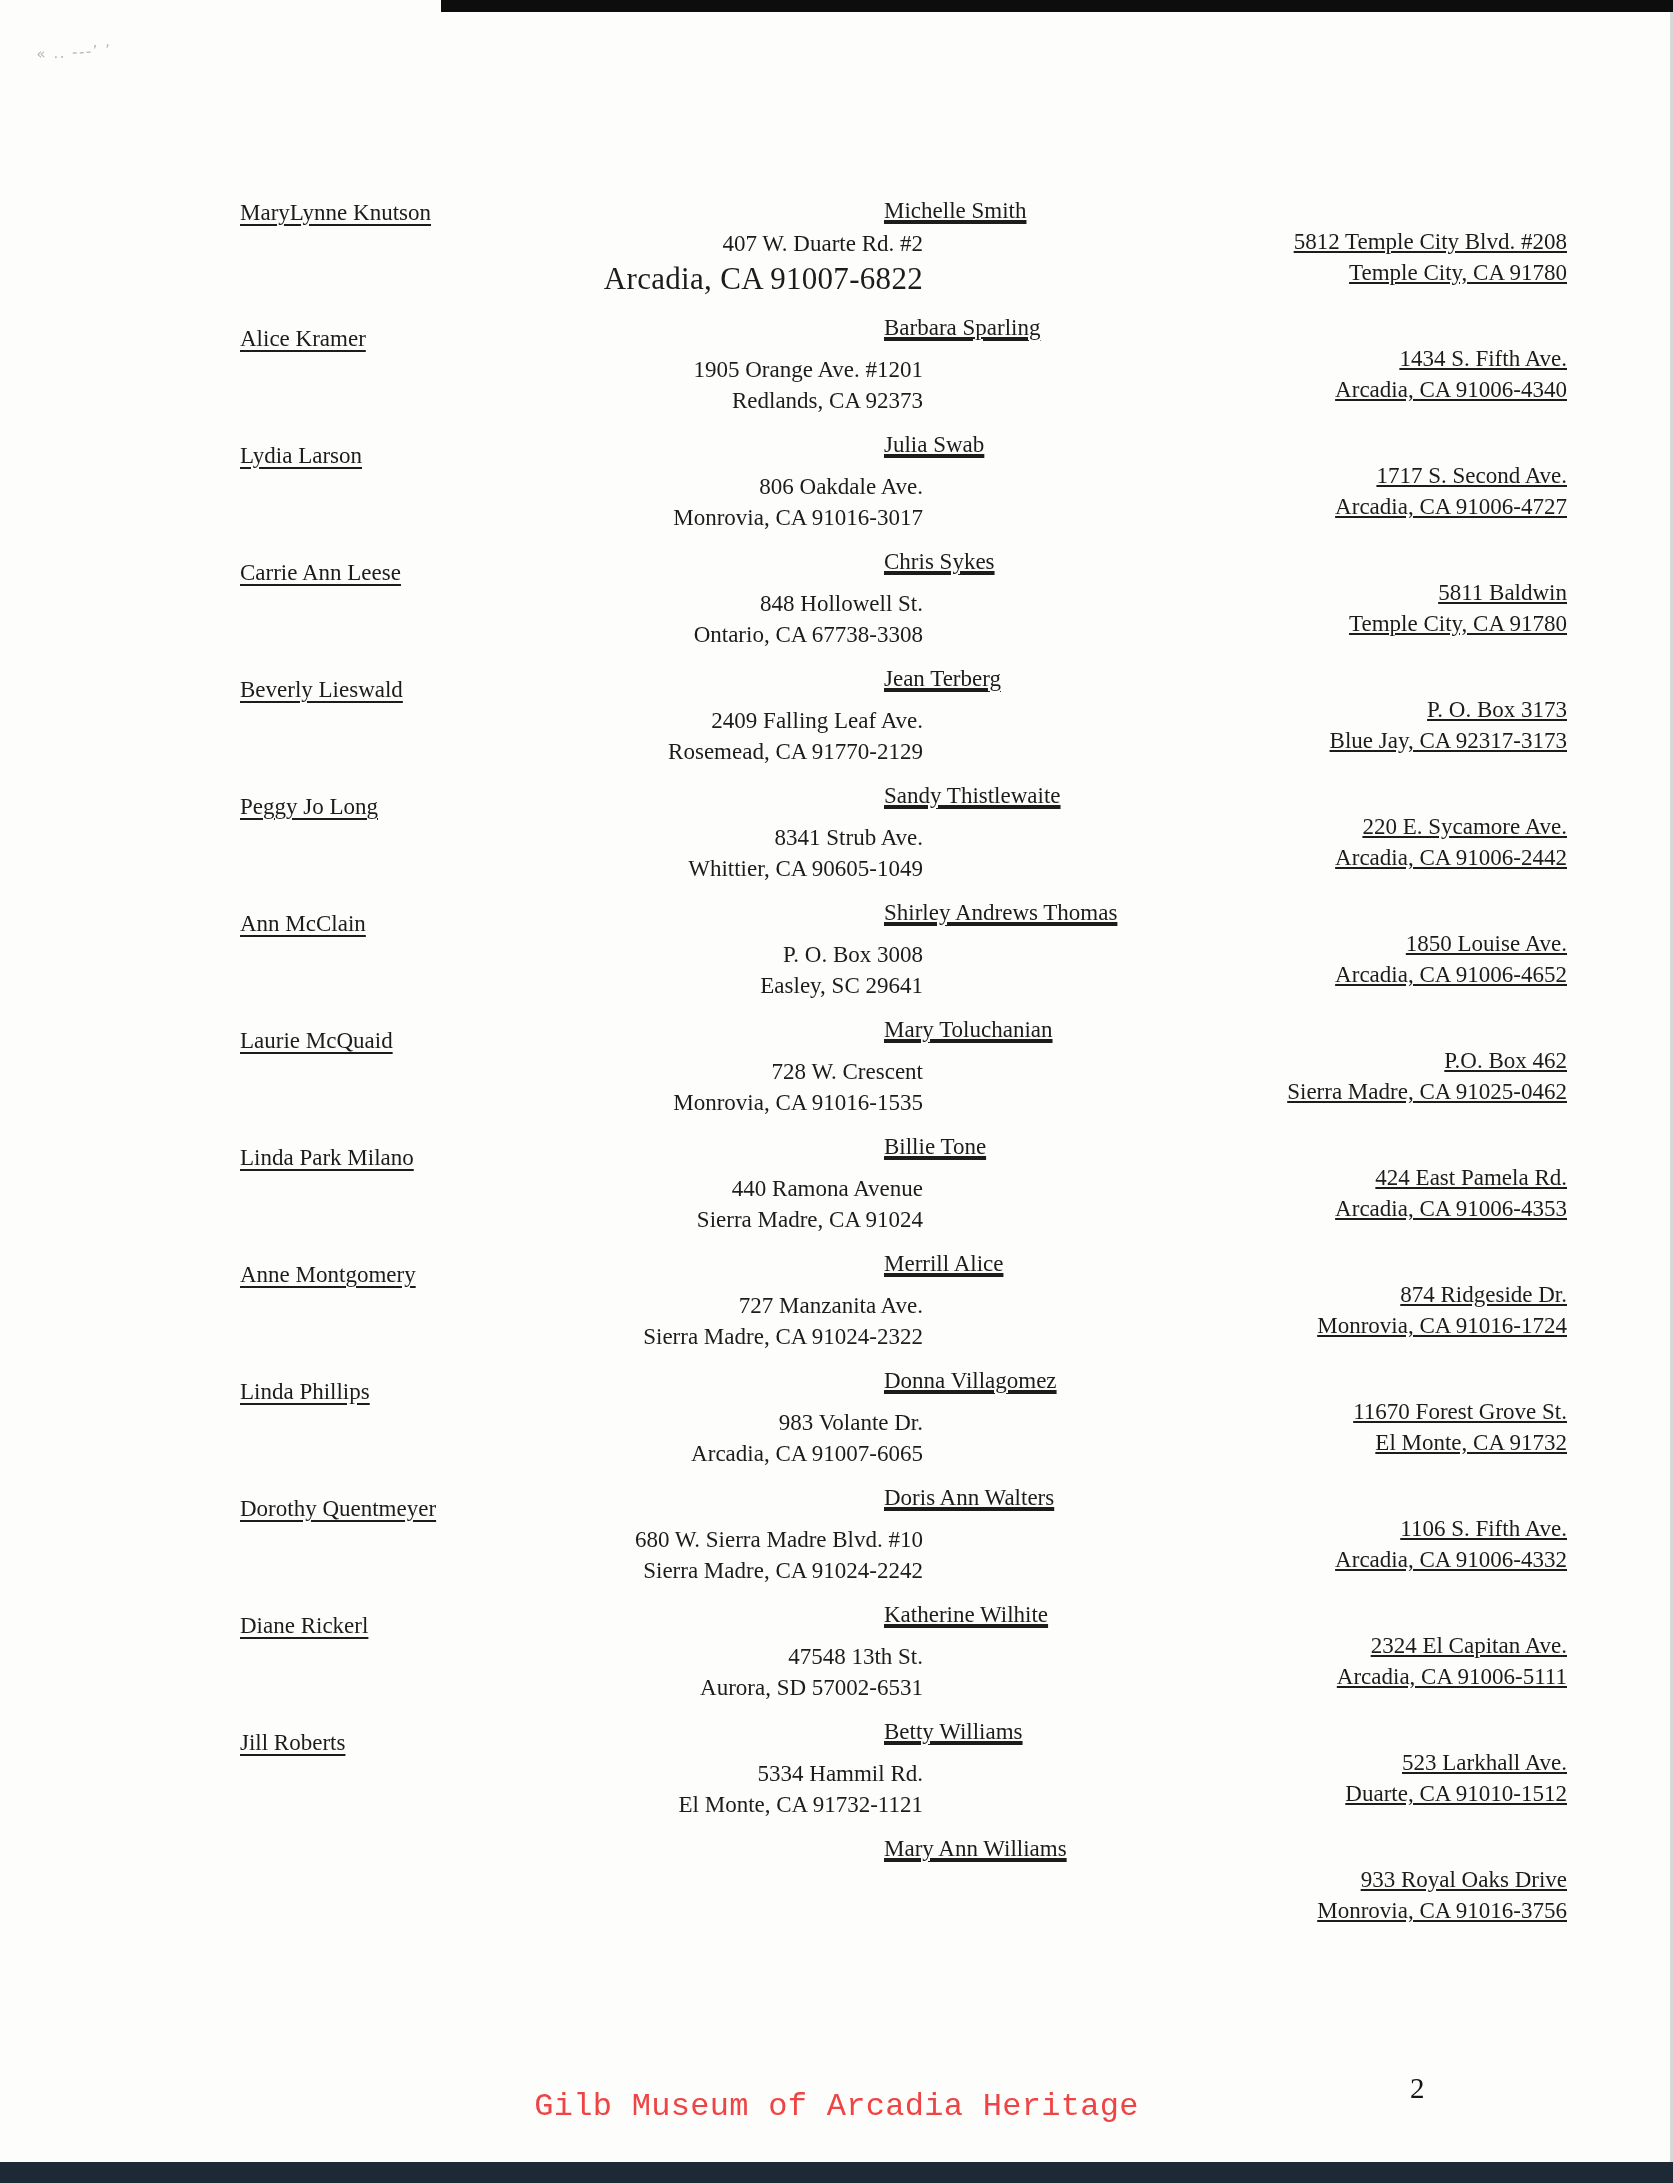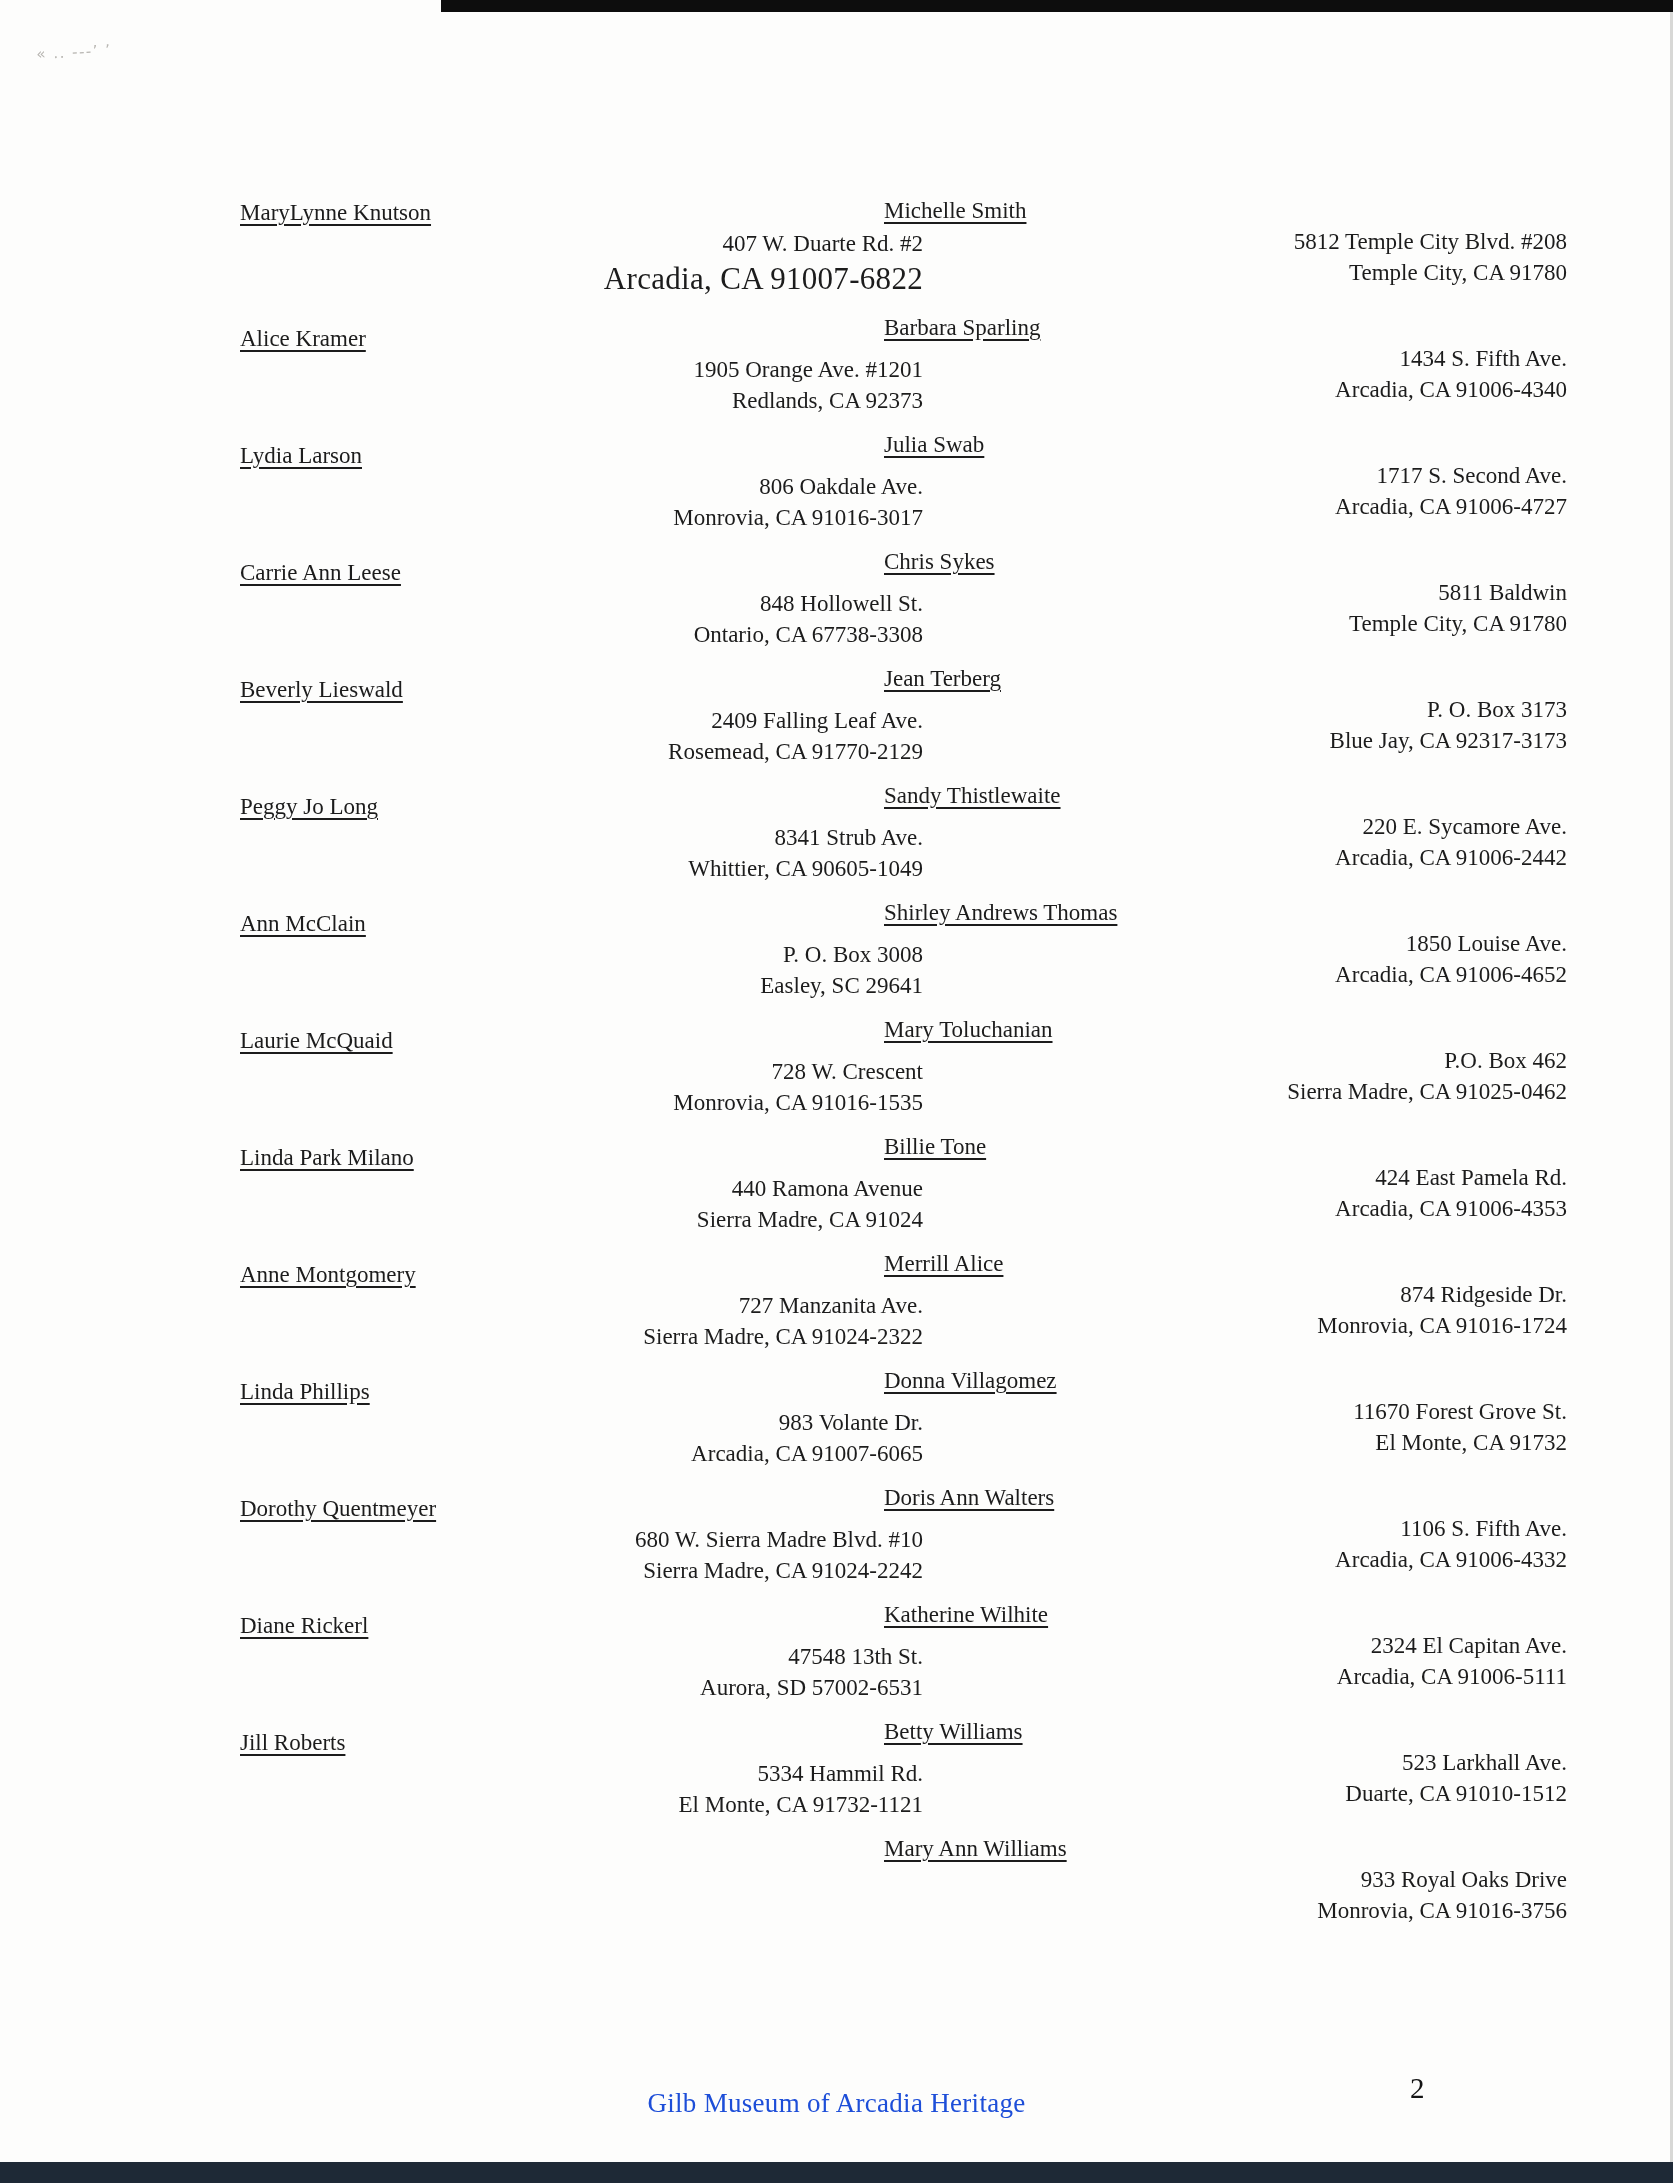--- a/index.html
+++ b/index.html
@@ -52,21 +52,21 @@
     font-family: "DejaVu Sans", sans-serif;
     letter-spacing: 1.4px;
     transform: rotate(-3deg);
   }
   
   .column {
     position: absolute;
     width: 683px;
   }
   .column.left  { left: 240px;  top: 197px; }
-  .column.right { left: 884px; top: 195px; }
+  .column.right { left: 884px; top: 195px; text-decoration: underline; }
   .entry { margin-bottom: 24px; }
   .entry-name {
     font-size: 23px;
     line-height: 31px;
     text-decoration: underline;
     text-underline-offset: 3.5px;
   }
   .entry-line {
     font-size: 23px;
     line-height: 31px;
@@ -77,23 +77,23 @@
     line-height: 40px;
     letter-spacing: 0.3px;
   }
   
   .footer-museum {
     position: absolute;
     left: 0;
     right: 0;
     top: 2088px;
     text-align: center;
-    font-family: Liberation Serif, serif;
-    font-size: 27px;
-    color: #1d4ed8;
+    font-family: Liberation Mono, monospace;
+    font-size: 32px;
+    color: #ef4444;
     letter-spacing: 0.3px;
   }
   .page-number {
     position: absolute;
     left: 1410px;
     top: 2072px;
     font-size: 29px;
     color: #141414;
   }
 </style>

